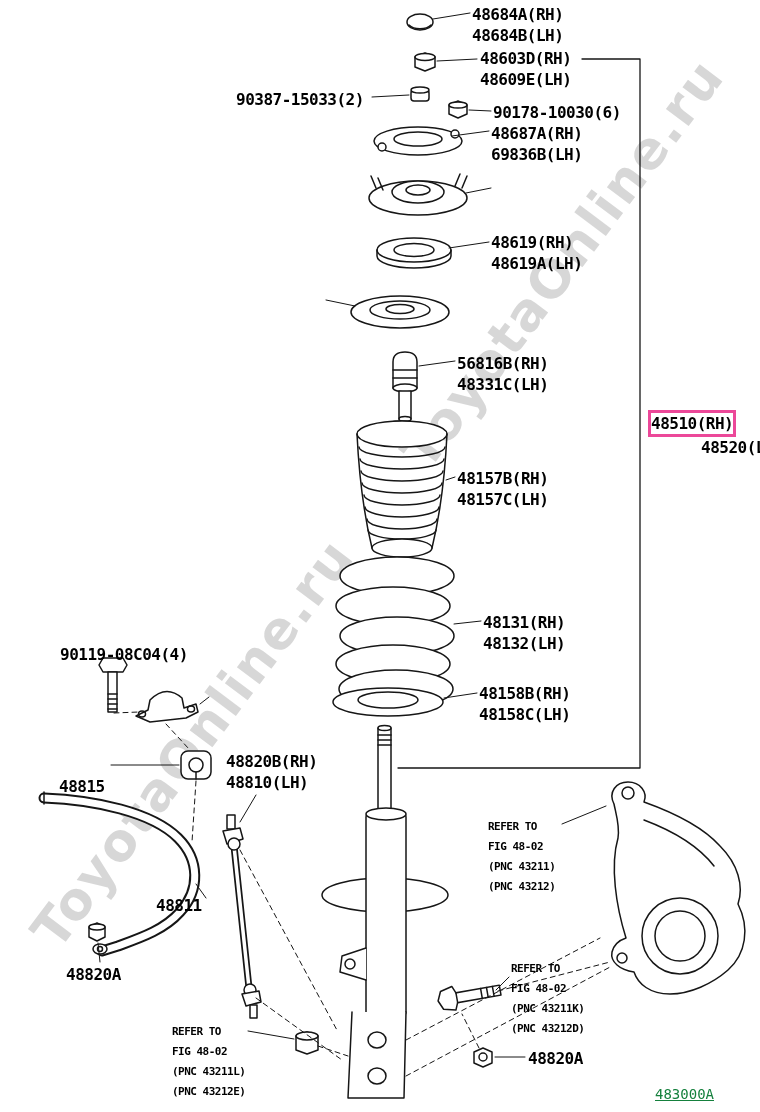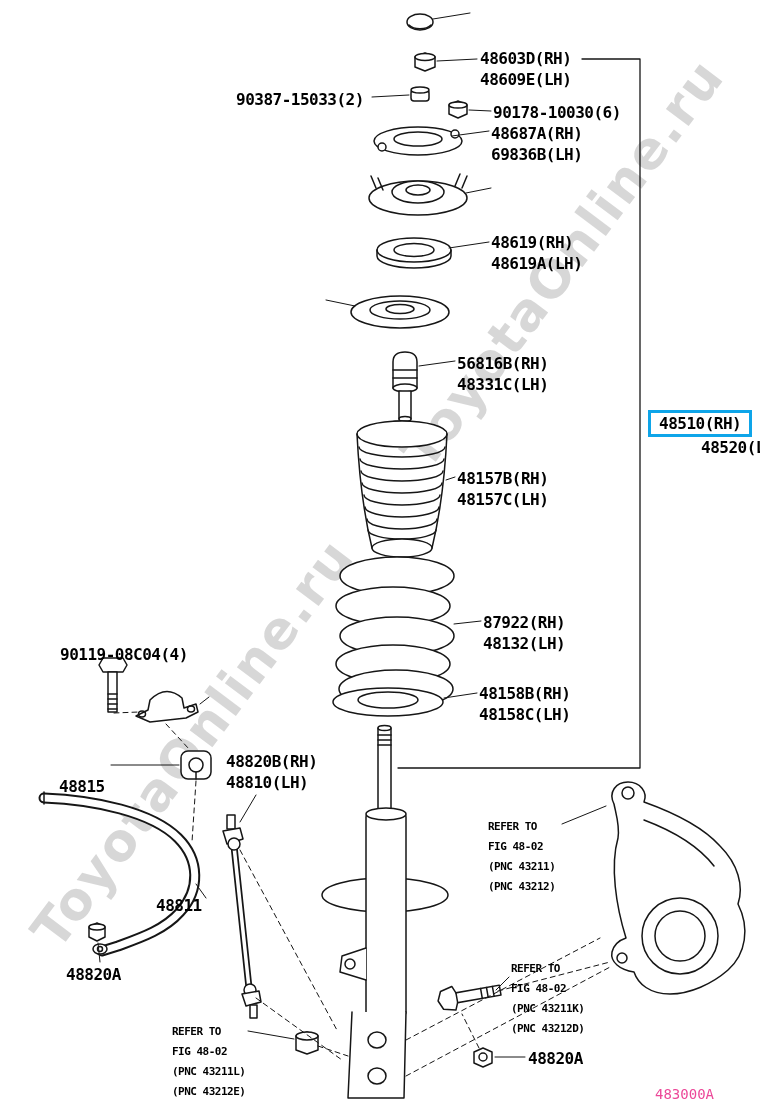--- a/index.html
+++ b/index.html
@@ -9,26 +9,26 @@
     font-family:"DejaVu Sans Mono","Liberation Mono",monospace;
   }
   #stage { position:absolute; inset:0; }
   svg.diagram { position:absolute; left:0; top:0; }
   .lbl {
     position:absolute; font-weight:bold; font-size:16px; line-height:21px;
     color:#000; white-space:nowrap; letter-spacing:-0.5px;
   }
   .lbl.small { font-size:11px; line-height:20px; }
   .redbox {
-    display:inline-block; border:3px solid #0ea5e9; padding:0 8px; margin-left:-6px;
+    display:inline-block; border:3px solid #ec4899; padding:0 0; margin-left:-6px;
   }
   .indent { padding-left:7px;margin-left:40px; }
   #diagram-code {
     position:absolute; left:655px; top:1086px;
-    font-size:14px; font-weight:normal; color:#ec4899;
+    font-size:14px; font-weight:normal; color:#15803d;text-decoration:underline;
   }
 </style>
 </head>
 <body>
 
 <div id="stage">
 
   <svg class="diagram" width="760" height="1112" viewBox="0 0 760 1112">
 
     <g fill="rgba(110,110,110,0.28)" font-family="DejaVu Sans, sans-serif" font-size="52" font-weight="bold" letter-spacing="2">
@@ -251,20 +251,24 @@
         <line x1="256" y1="998" x2="342" y2="1060"></line>
         <line x1="498" y1="991" x2="610" y2="962"></line>
         <line x1="479" y1="1048" x2="462" y2="1014"></line>
         <line x1="318" y1="1046" x2="348" y2="1056"></line>
         <line x1="406" y1="1040" x2="600" y2="938"></line>
         <line x1="406" y1="1076" x2="612" y2="966"></line>
       </g>
     </g>
   </svg>
 
+  <div class="lbl" style="left:472px; top:4px">
+    <div>48684A(RH)</div>
+    <div>48684B(LH)</div>
+  </div>
 
   <div class="lbl" style="left:480px; top:48px">
     <div>48603D(RH)</div>
     <div>48609E(LH)</div>
   </div>
 
   <div class="lbl" style="left:236px; top:89px">
     <div>90387-15033(2)</div>
   </div>
 
@@ -295,21 +299,21 @@
     </div>
     <div class="indent">48520(LH)</div>
   </div>
 
   <div class="lbl" style="left:457px; top:468px">
     <div>48157B(RH)</div>
     <div>48157C(LH)</div>
   </div>
 
   <div class="lbl" style="left:483px; top:612px">
-    <div>87922(RH)</div>
+    <div>48131(RH)</div>
     <div>48132(LH)</div>
   </div>
 
   <div class="lbl" style="left:479px; top:683px">
     <div>48158B(RH)</div>
     <div>48158C(LH)</div>
   </div>
 
   <div class="lbl" style="left:60px; top:644px">
     <div>90119-08C04(4)</div>

